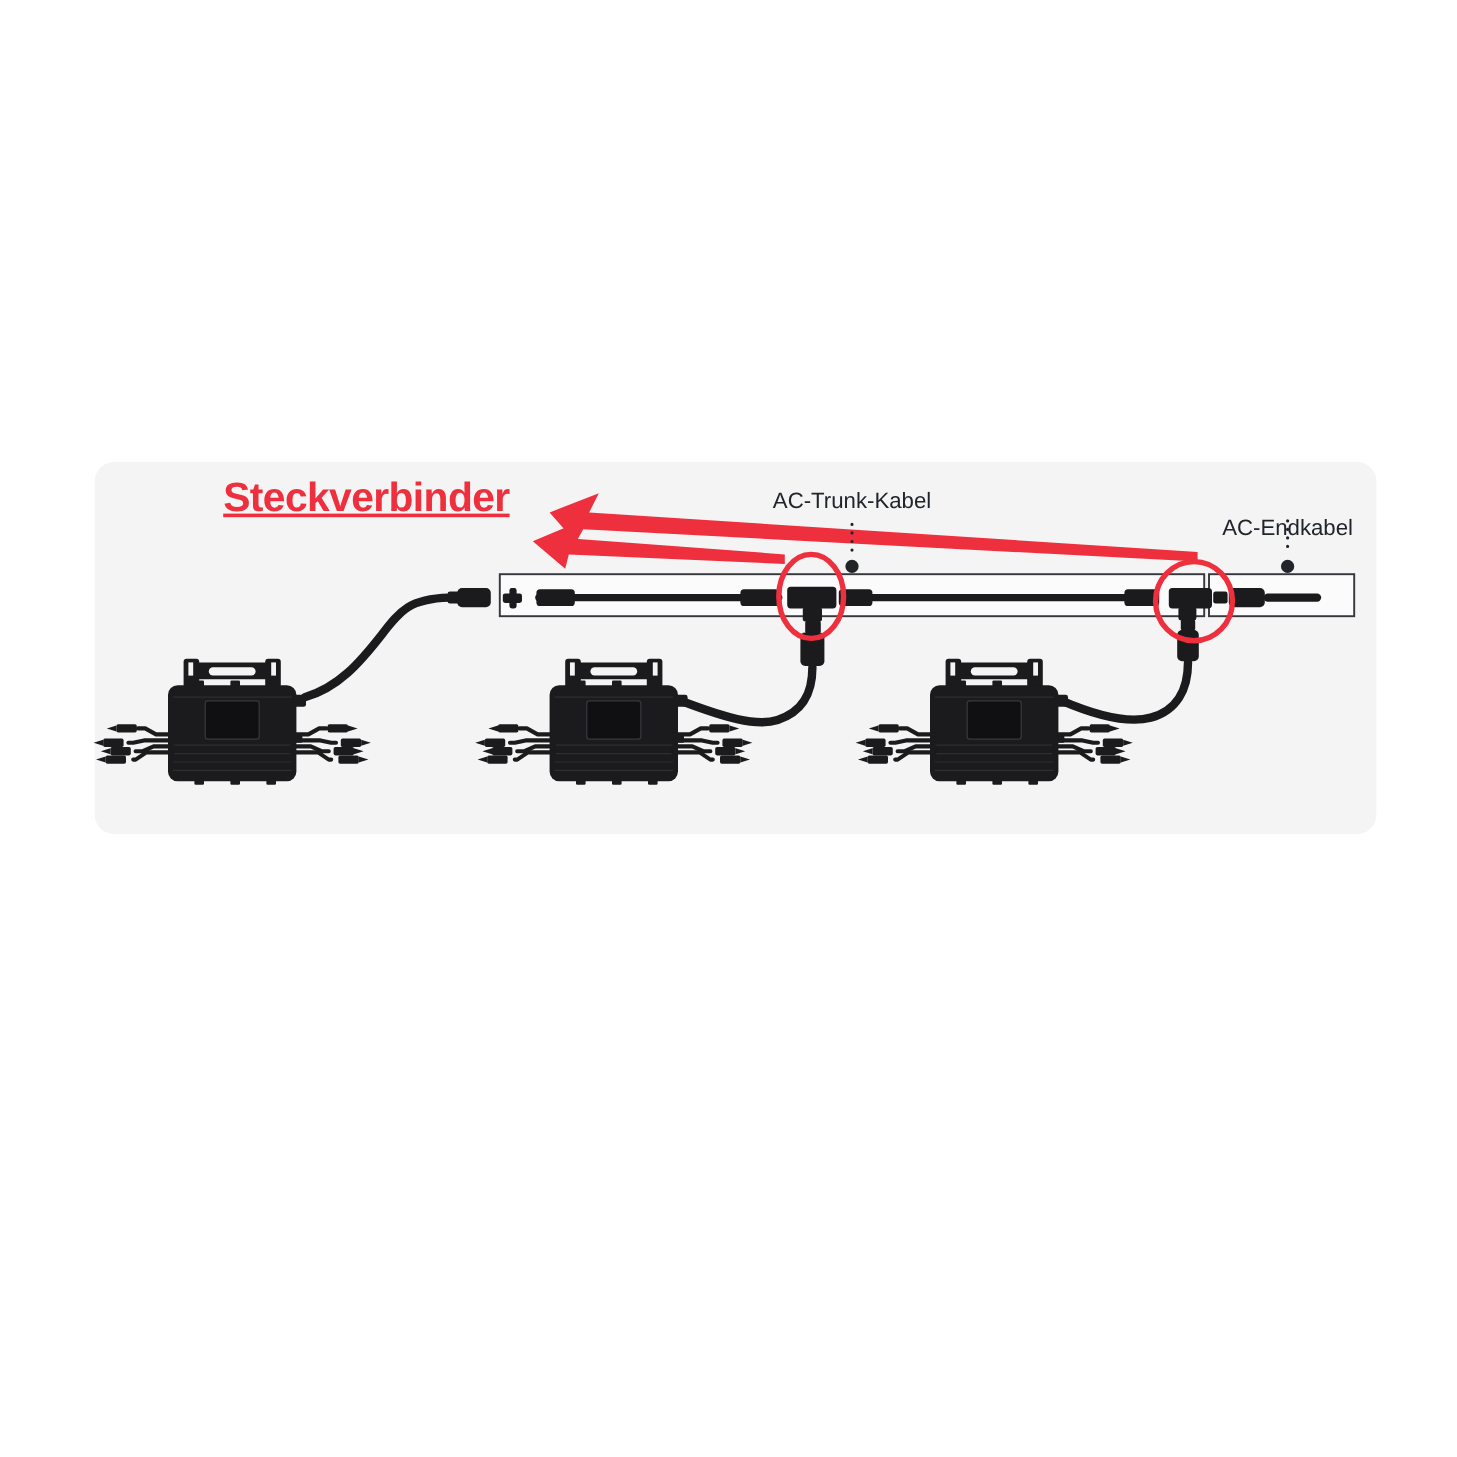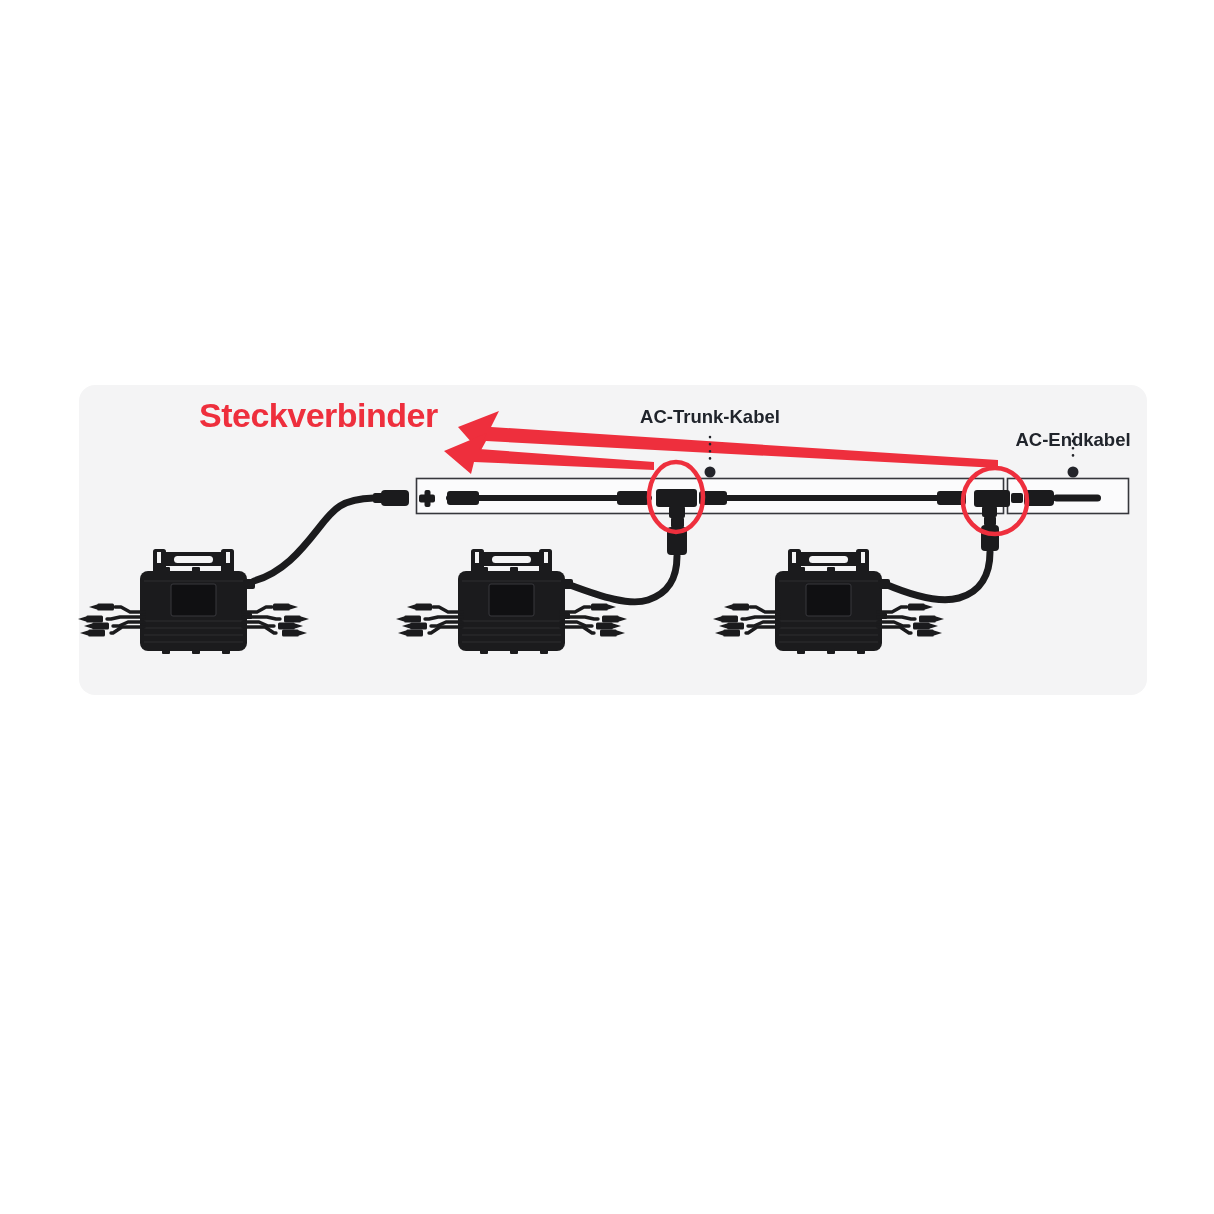--- a/index.html
+++ b/index.html
@@ -20,22 +20,22 @@
   .blk{fill:var(--ink);}
   .panelfill{fill:var(--panel);}
   .cable{stroke:var(--ink);stroke-width:7;fill:none;stroke-linecap:round;}
   .cable2{stroke:var(--ink);stroke-width:3.4;fill:none;stroke-linecap:round;stroke-linejoin:round;}
   .red{fill:var(--accent);}
   .ring{stroke:var(--accent);stroke-width:4.5;fill:none;}
   .obox{fill:var(--box-fill);stroke:var(--box-stroke);stroke-width:1.6;}
   .dots{stroke:#23242a;stroke-width:2.6;stroke-dasharray:0.1 7;stroke-linecap:round;fill:none;}
   .dot{fill:#23242a;}
   .rib{stroke:#2e2e31;stroke-width:1;}
-  .lbl{position:absolute;white-space:nowrap;font-weight:bold;}
-  .lbl-steck{left:199px;top:396px;font-size:34px;font-weight:700;letter-spacing:-0.5px;color:var(--accent);}
+  .lbl{position:absolute;white-space:nowrap;}
+  .lbl-steck{left:186px;top:396px;font-size:34px;font-weight:700;letter-spacing:-0.5px;color:var(--accent);text-decoration:underline;}
   .lbl-trunk{left:710px;top:406px;transform:translateX(-50%);font-size:18.5px;color:var(--label);}
   .lbl-end{left:1073px;top:404px;transform:translateX(-50%);font-size:18.5px;color:var(--label);margin-top:25px;}
 </style>
 </head>
 <body>
 
 <div class="stage">
 
   <div class="panel"></div>
 

